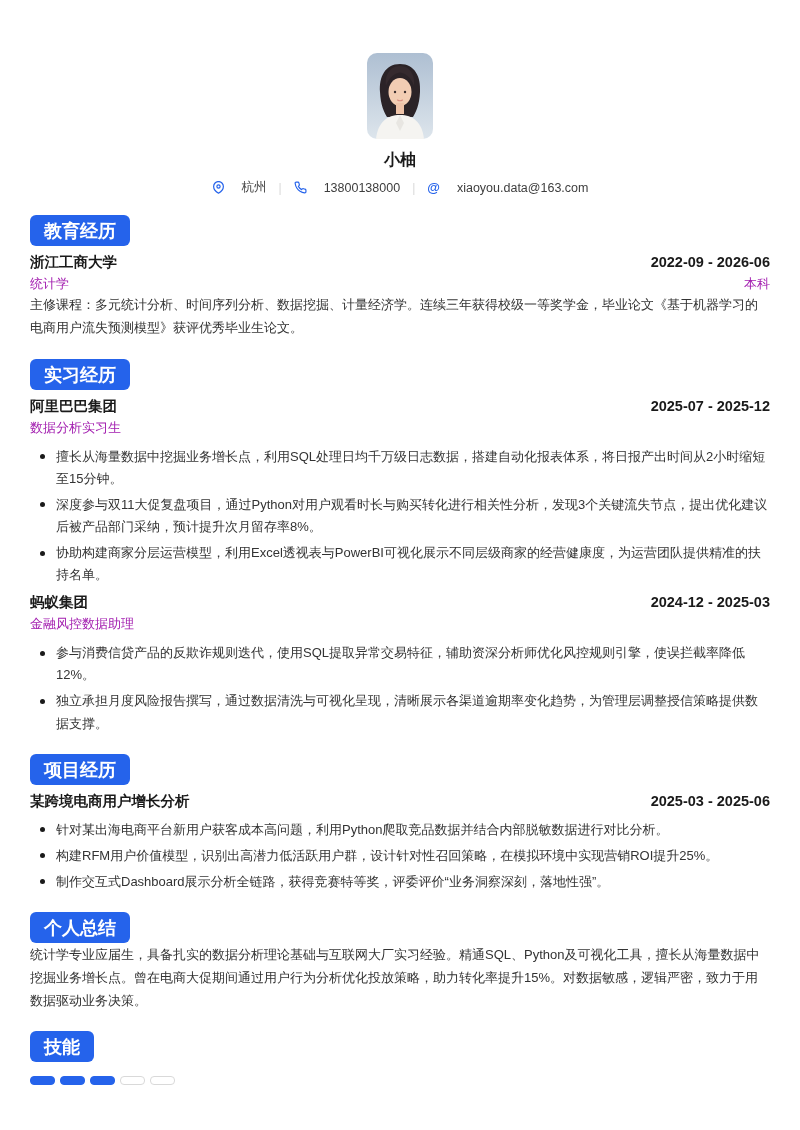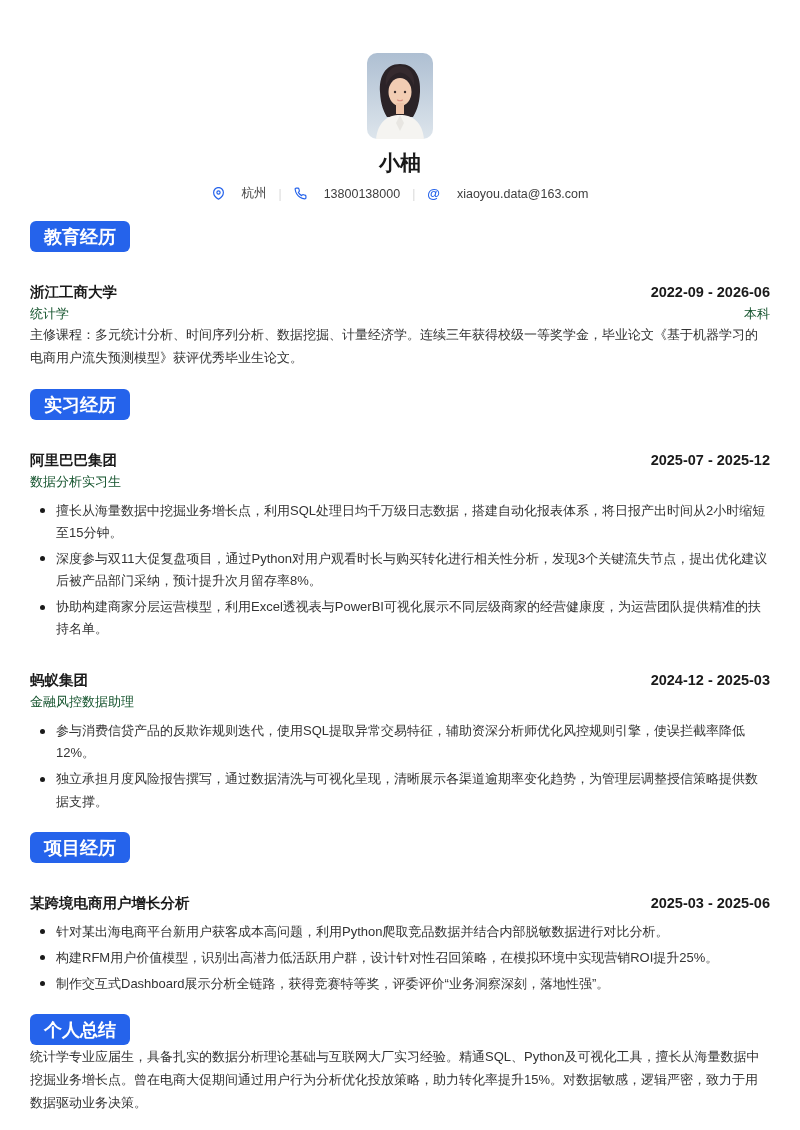--- a/index.html
+++ b/index.html
@@ -21,21 +21,21 @@
   .header { text-align: center; padding-top: 53px; }
   .photo {
     width: 66px; height: 86px;
     border-radius: 10px;
     overflow: hidden;
     display: inline-block;
     vertical-align: top;
   }
   .photo svg { display: block; width: 66px; height: 86px; }
   .name {
-    font-size: 21px;
+    font-size: 16px;
     font-weight: 700;
     color: #1a1a1a;
     margin-top: 11px;
     line-height: 1.2;
   }
   .contact-row {
     display: flex;
     justify-content: center;
     align-items: center;
     gap: 12px;
@@ -58,33 +58,33 @@
     font-size: 18px;
     font-weight: 700;
     line-height: 1;
     padding: 7px 14px 6px;
     border-radius: 6px;
   }
   .entry-head {
     display: flex;
     justify-content: space-between;
     align-items: baseline;
-    margin-top: 31px;
+    margin-top: 7px;
     font-size: 14.5px;
     font-weight: 700;
     color: #1a1a1a;
     line-height: 1.25;
   }
   .entry-sub {
     display: flex;
     justify-content: space-between;
     align-items: center;
     margin-top: 5px;
     font-size: 13px;
-    color: #14532d;
+    color: #a21caf;
     line-height: 1.3;
   }
   .desc {
     margin-top: 1px;
     font-size: 13px;
     line-height: 1.75;
     color: #333;
   }
   ul.bullets { list-style: none; margin-top: 9px; }
   ul.bullets li {

